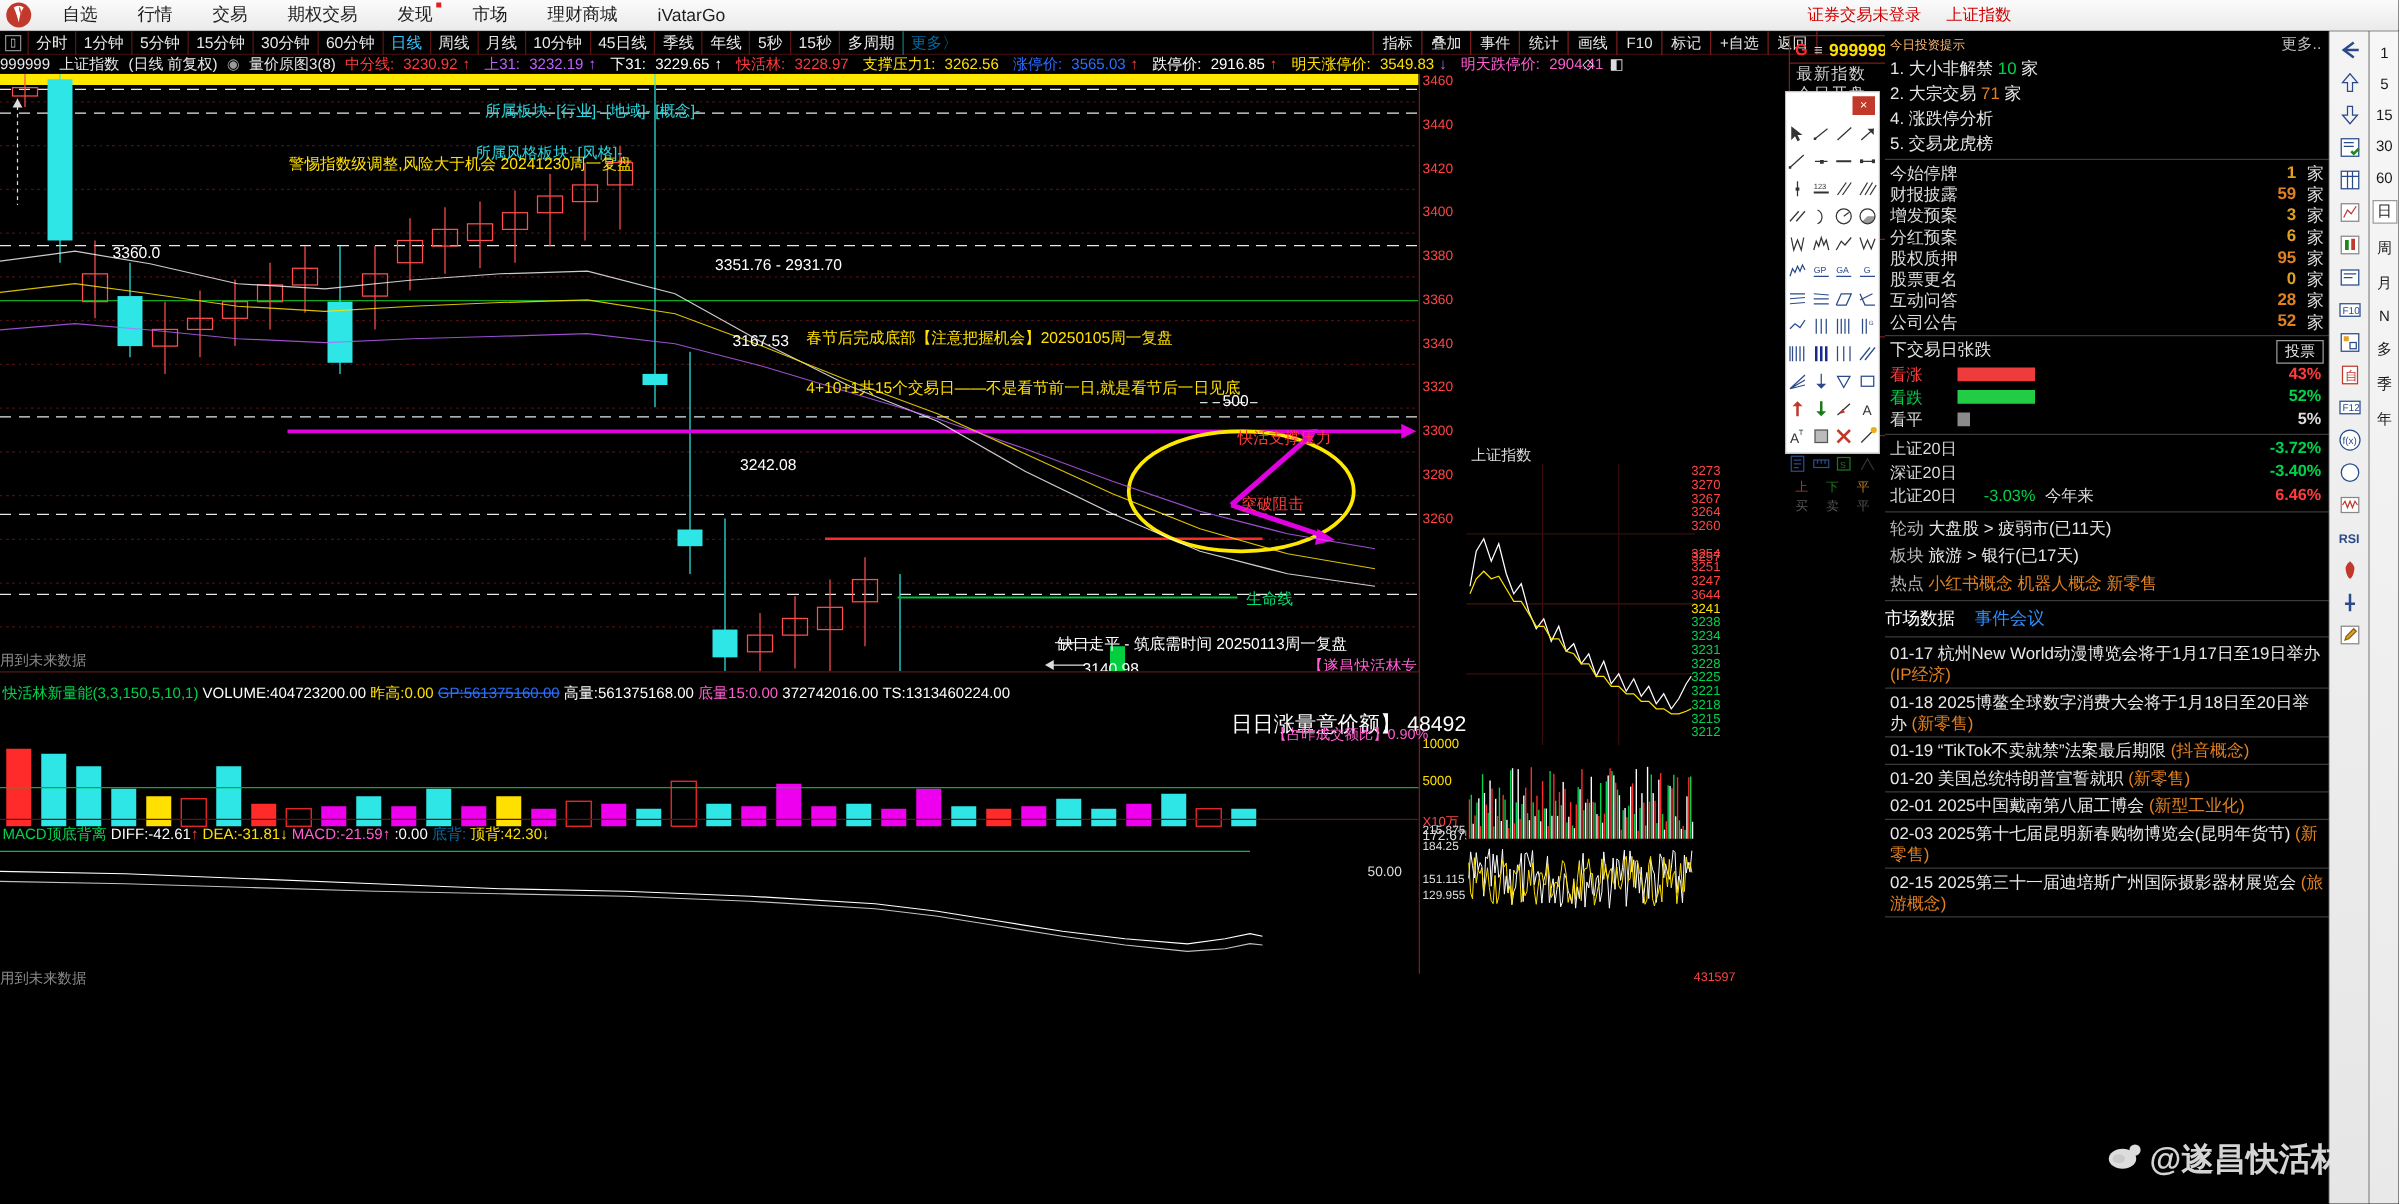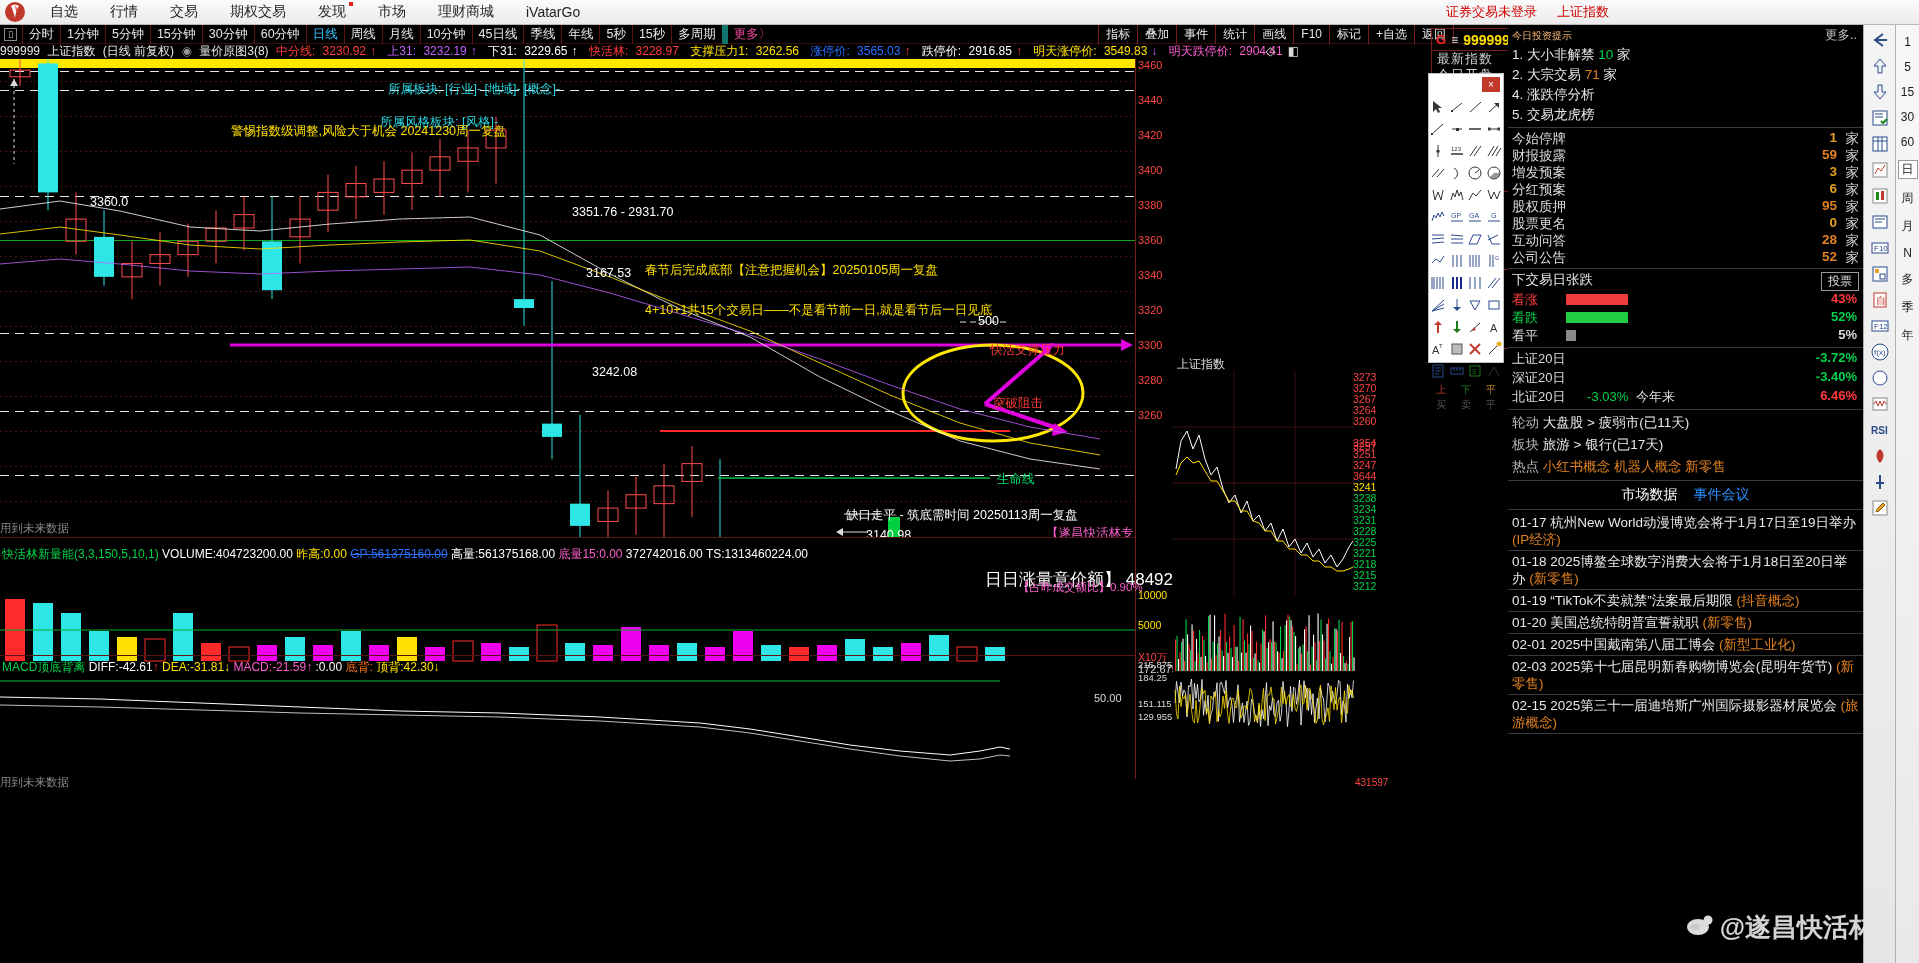--- a/index.html
+++ b/index.html
@@ -43,21 +43,21 @@
   }
   .sqbtn {
     width:13px;height:13px;border:1px solid #8a8a8a;color:#ccc;margin:0 5px 0 4px;
     display:flex;align-items:center;justify-content:center;font-size:9px;line-height:1;
   }
   .period {
     color:#e8e8e8; font-size:12.5px; padding:1px 6px; white-space:nowrap;
     border-left:1px solid #5a1414; height:19px; line-height:17px;
   }
   .period.active { color:#35c0ff; }
-  .period.more { color:#ec4899; border-left:6px solid #0f766e; }
+  .period.more { color:#0369a1; border-left:1px solid #0f766e; }
   .rtools { position:absolute; right:465px; top:0; display:flex; height:19px; }
   .rtools .rt {
     color:#e8e8e8; font-size:12px; padding:1px 7px; border-left:1px solid #7a1c1c;
     height:19px; line-height:17px; white-space:nowrap;
   }
   .rtools .rt:last-child { border-right:1px solid #7a1c1c; }
 
   
   .infoline {
     position:absolute; left:0; top:44px; width:1919px; height:15px;
@@ -127,21 +127,21 @@
   .nc2 .u { position:absolute; right:4px; color:#dcdcdc; }
   .votebtn { position:absolute; right:4px; top:1px; border:1px solid #9a9a9a; color:#e0e0e0;
              font-size:12px; padding:0 6px; }
   .sentrow { position:relative; height:18px; font-size:13px; padding-left:4px; }
   .sentrow .sbar { position:absolute; left:58px; top:3px; height:11px; }
   .sentrow .pc { position:absolute; right:6px; font-weight:bold; }
   .idx20 { position:relative; height:19px; font-size:13px; padding-left:4px; color:#dcdcdc;}
   .idx20 .pct { position:absolute; right:6px; font-weight:bold;text-align:right; }
 
   .rotrow { font-size:13.5px; padding:2px 4px; color:#dcdcdc; white-space:nowrap;}
-  .mdhead { text-align:center; font-size:14px; padding:3px 0; }
+  .mdhead { text-align:left; font-size:14px; padding:3px 0; }
   .newsitem { border-bottom:1px solid #3a3a3a; padding:2px 4px; font-size:13.5px; color:#e8e8e8;
               line-height:17px; }
   .newsitem .tag { color:#e08020; }
   .newsitem .dt { color:#e8e8e8; }
 
   
   .iconbar { position:absolute; left:1863px; top:25px; width:32px; height:938px;
              background:linear-gradient(#f4f4f4,#e6e6e6); border-left:1px solid #b0b0b0;
              display:flex; flex-direction:column; align-items:center; padding-top:2px;}
   .iconbar .ib { width:26px; height:24px; margin:1px 0; display:flex; align-items:center;
@@ -472,21 +472,21 @@
   </div>
 
   <div style="position:absolute;left:0;top:655px;width:1135px;height:130px;">
     <div style="position:absolute;left:0;top:0;width:1135px;height:1px;background:#5a1414"></div>
     <div style="position:absolute;left:2px;top:4px;white-space:nowrap;font-size:12px">
       <span style="color:#00d24b">MACD顶底背离</span>
       <span style="color:#ffffff"><span>DIFF:</span><span>-42.61</span><span style="color:#ff3b3b">↑</span></span>
       <span style="color:#ffe000"><span>DEA:</span><span>-31.81</span><span>↓</span></span>
       <span style="color:#ff5fd0"><span>MACD:</span><span>-21.59</span><span>↑</span></span>
       <span style="color:#ffffff"><span>:</span><span>0.00</span></span>
-      <span style="color:#f97316"><span>底背:</span></span>
+      <span style="color:#0369a1"><span>底背:</span></span>
       <span style="color:#ffe000"><span>顶背:</span><span>42.30</span><span>↓</span></span>
     </div>
     <svg width="1135" height="130" style="position:absolute;left:0;top:0">
       <polyline points="0,42 100,44 200,48 300,52 400,56 500,58 600,62 700,68 750,74 800,82 850,90 900,96 950,100 980,96 1000,92 1010,94" stroke="#ffffff" stroke-width="1" fill="none"></polyline>
       <polyline points="0,50 100,52 200,55 300,58 400,60 500,62 600,66 700,72 750,78 800,86 850,94 900,101 950,106 980,104 1000,100 1010,101" stroke="#c0c0c0" stroke-width="1" fill="none"></polyline>
       <line x1="0" y1="26" x2="1000" y2="26" stroke="#00c040" stroke-width="1"></line>
     </svg>
     <div style="position:absolute;left:0;top:120px;color:#8a8a8a;font-size:11.5px">用到未来数据</div>
   </div>
 

